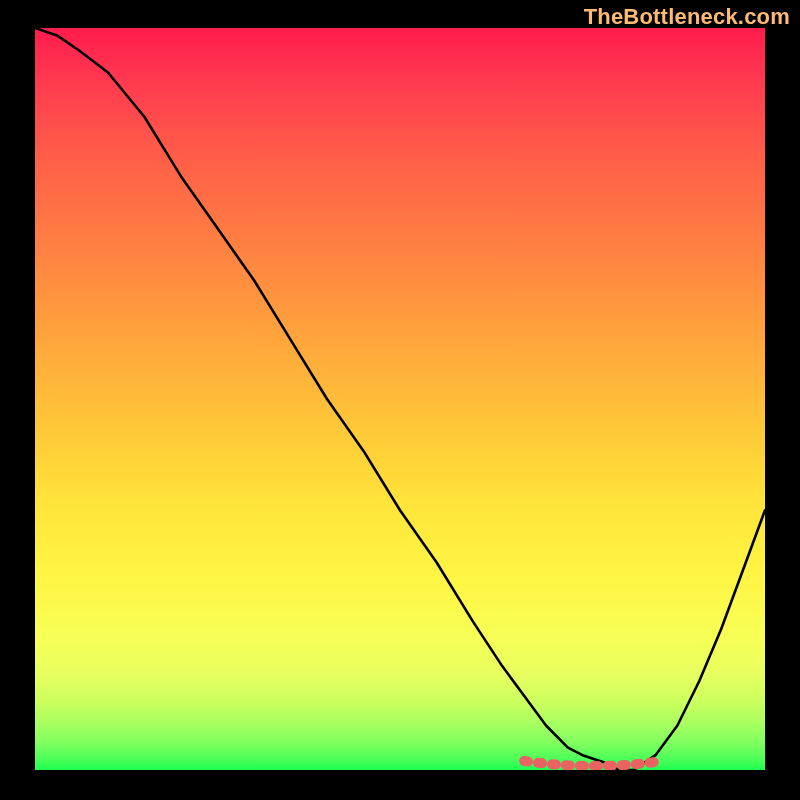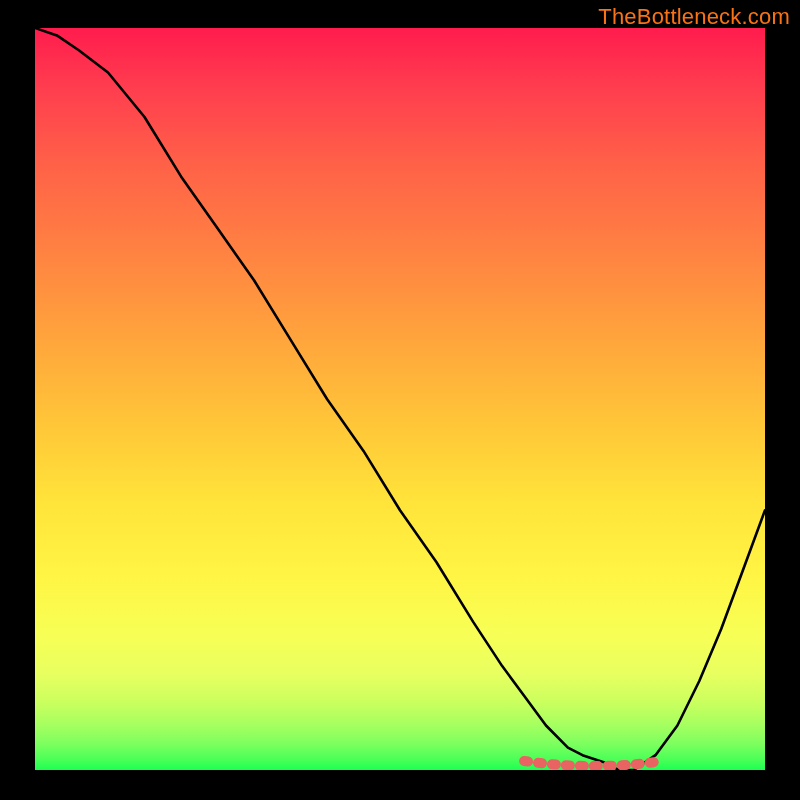--- a/index.html
+++ b/index.html
@@ -14,23 +14,23 @@
   .frame {
     position: relative;
     width: 800px;
     height: 800px;
     background: #000;
   }
   .watermark {
     position: absolute;
     top: 4px;
     right: 10px;
-    color: #f97316;
+    color: #fdba74;
     font-size: 22px;
-    font-weight: 400;
+    font-weight: 700;
     letter-spacing: 0.2px;
     z-index: 5;
   }
   .plot-area {
     position: absolute;
     left: 35px;
     top: 28px;
     width: 730px;
     height: 742px;
     overflow: hidden;

